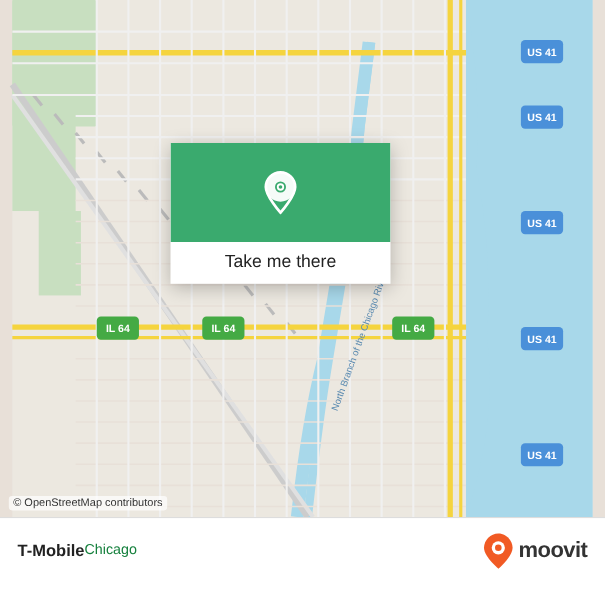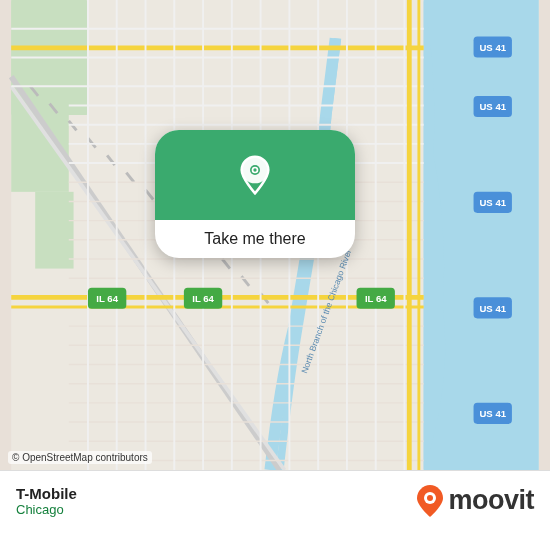--- a/index.html
+++ b/index.html
@@ -34,55 +34,55 @@
       background: #fff;
       display: flex;
       align-items: center;
       justify-content: space-between;
       padding: 0 16px;
       border-top: 1px solid #ddd;
     }
 
     .bottom-left {
       display: flex;
-      flex-direction: column;
+      flex-direction: row;
     }
 
     .location-name {
       font-size: 15px;
       font-weight: bold;
       color: #222;
     }
 
     .location-city {
       font-size: 13px;
       color: #15803d;
     }
 
     .moovit-logo {
       display: flex;
       align-items: center;
       gap: 4px;
     }
 
     .moovit-text {
-      font-size: 27px;
+      font-size: 20px;
       font-weight: bold;
       color: #333;
       letter-spacing: -0.5px;
     }
 
     
     .popup-card {
       position: absolute;
       top: 130px;
       left: 155px;
       width: 200px;
       background: #fff;
-      border-radius: 24px;
+      border-radius: 0;
       overflow: hidden;
       box-shadow: 0 4px 16px rgba(0,0,0,0.25);
       z-index: 10;
     }
 
     .popup-top {
       background: #3aaa6e;
       height: 90px;
       display: flex;
       align-items: center;

